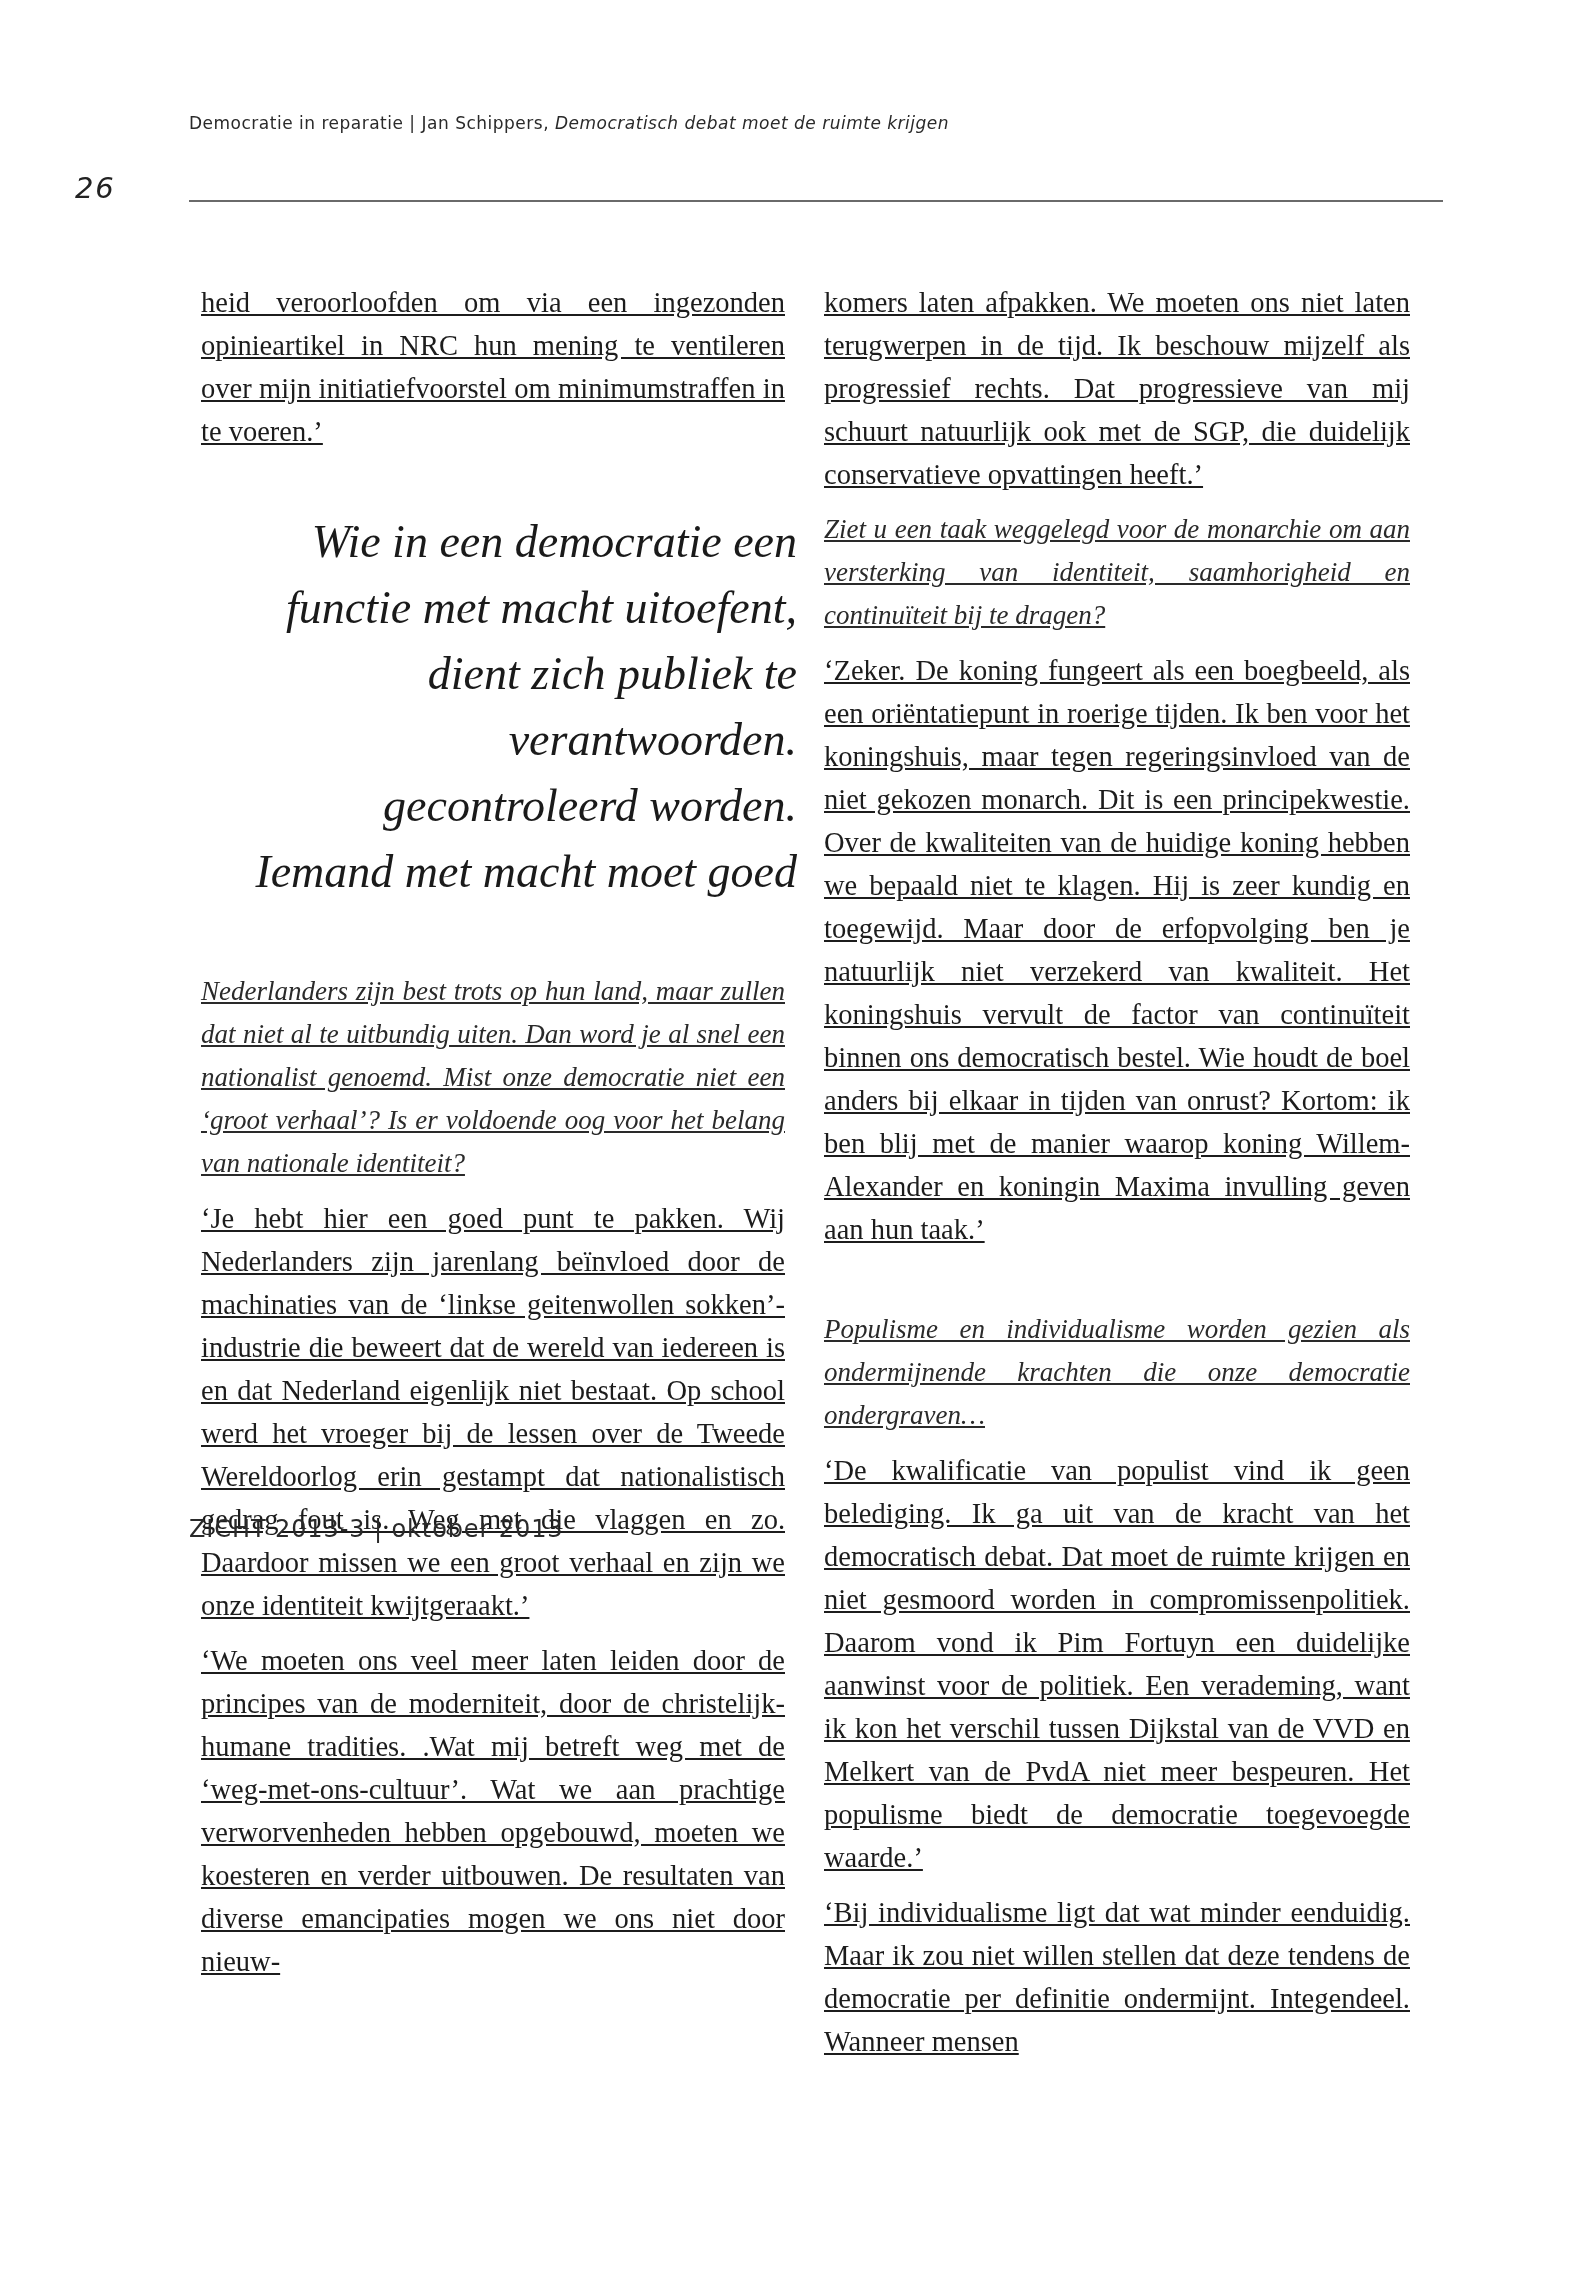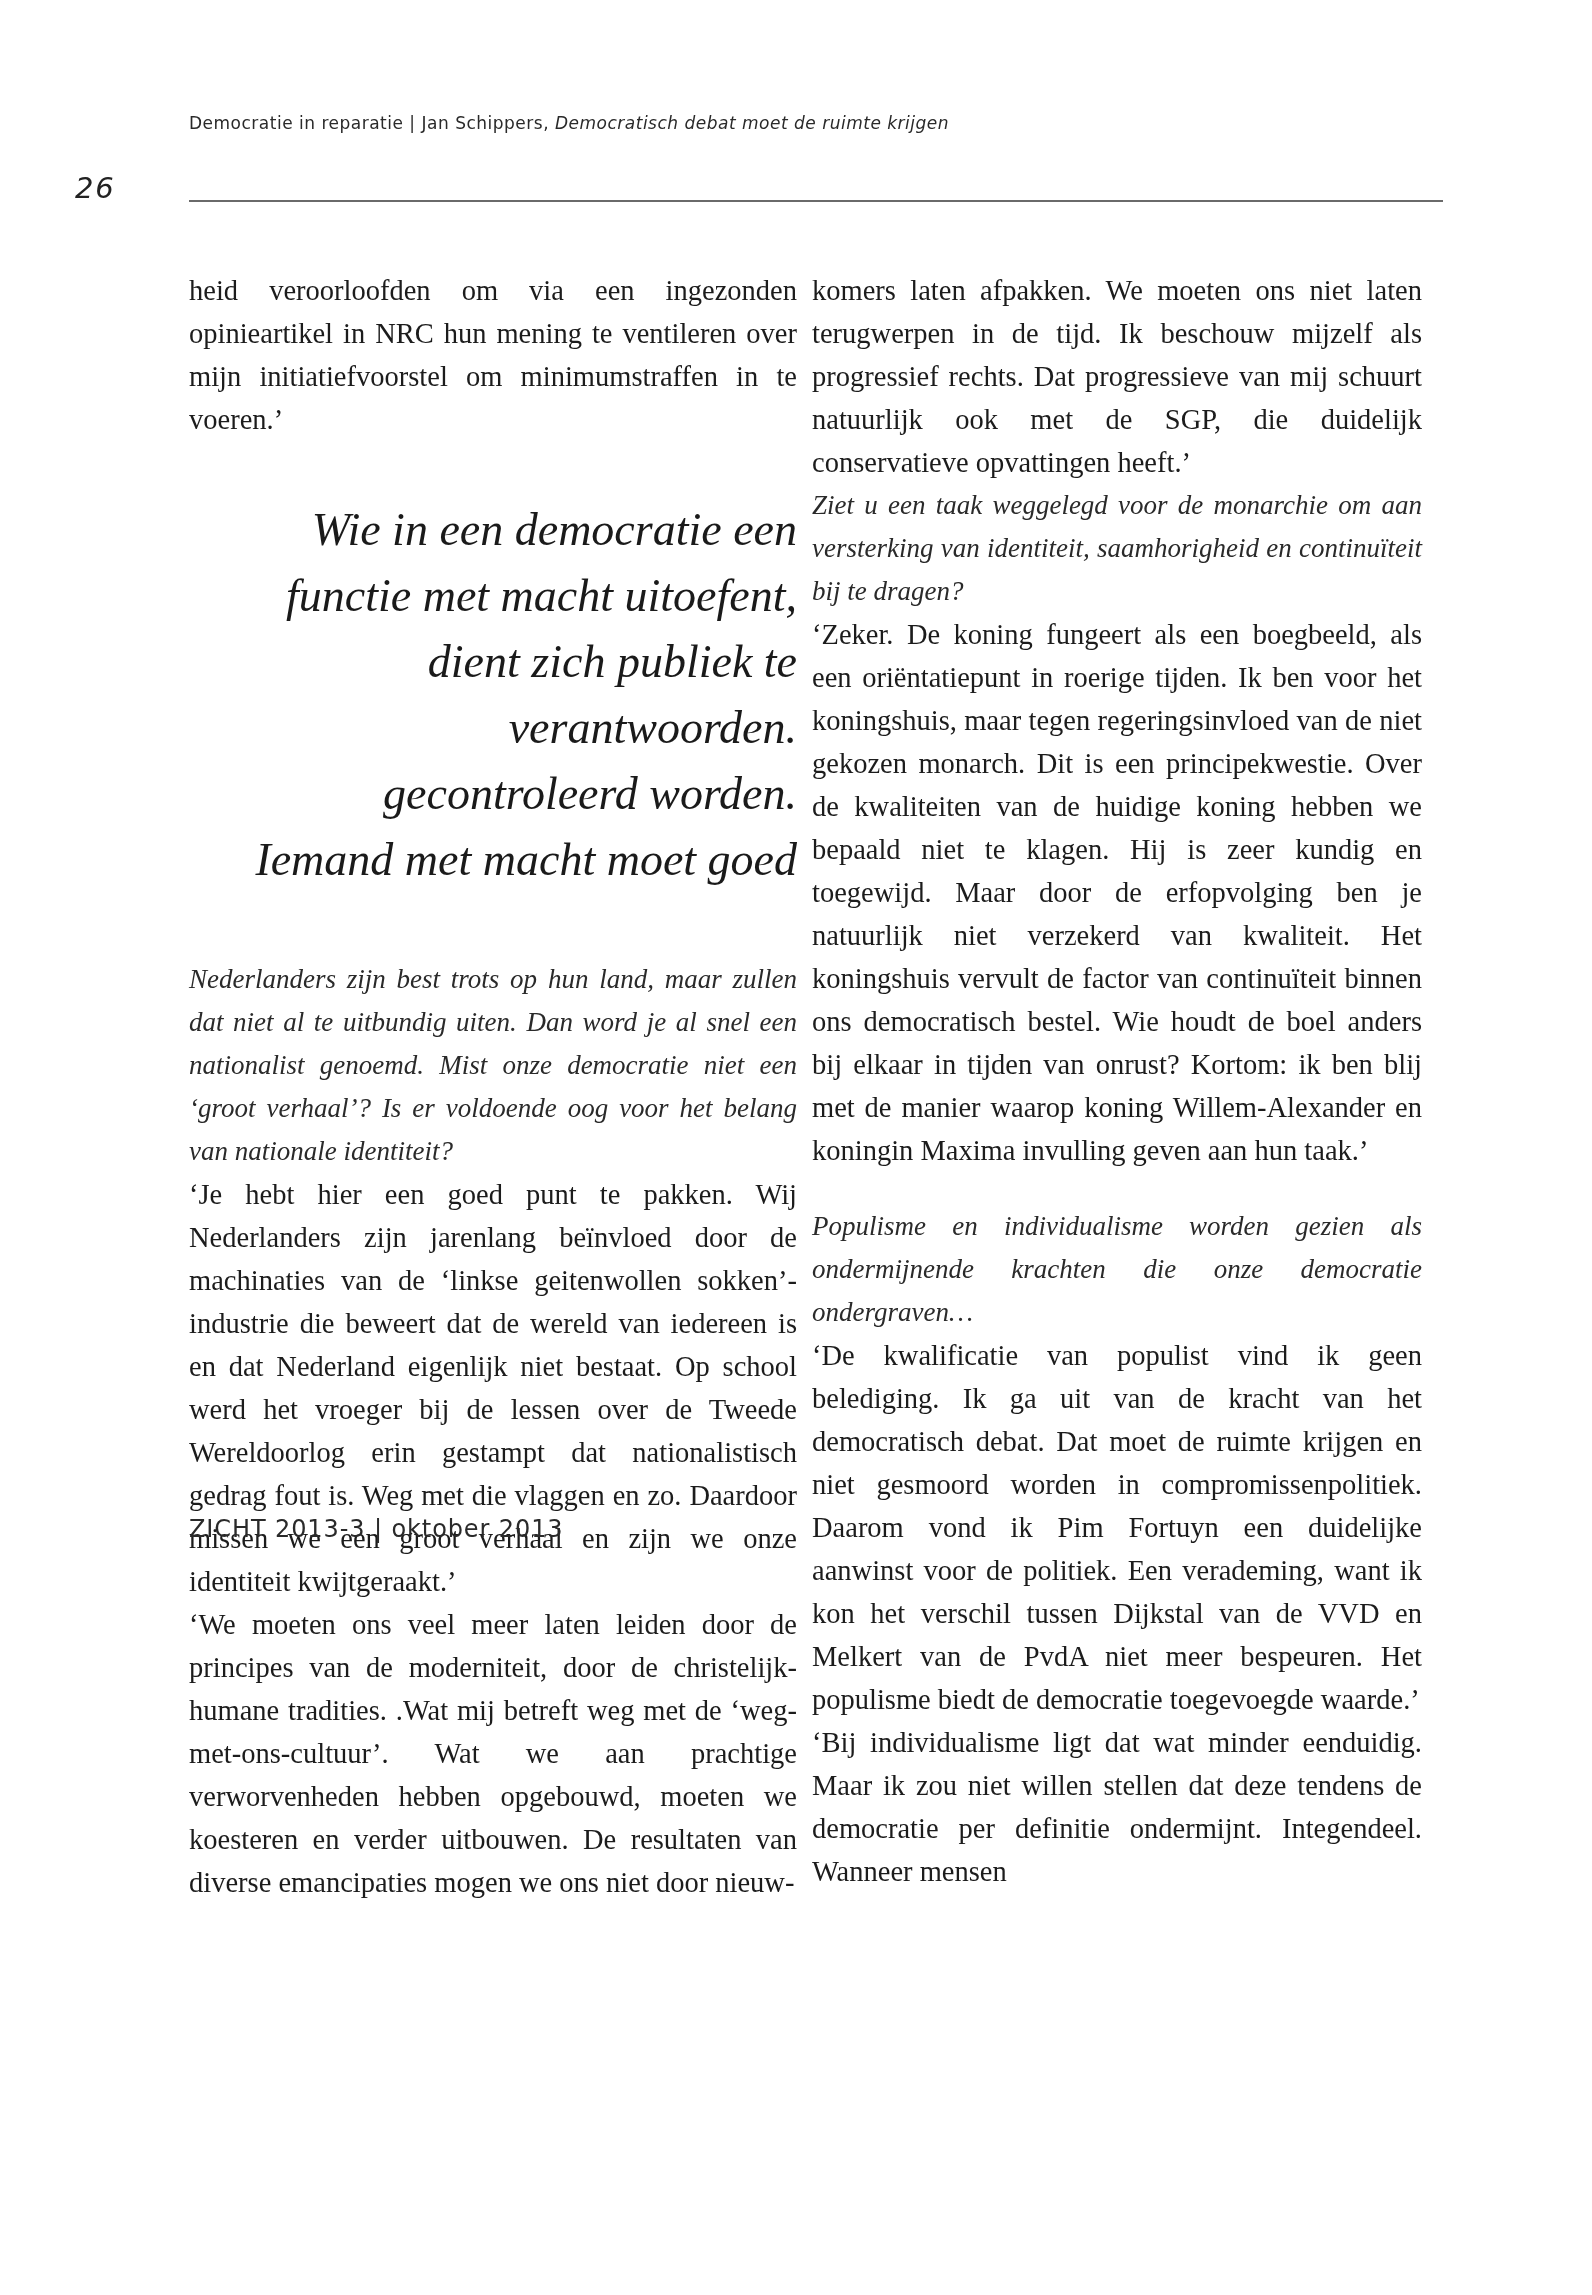--- a/index.html
+++ b/index.html
@@ -17,21 +17,21 @@
   .head-rule {
     position: absolute; left: 189px; top: 200px; width: 1254px; height: 1.7px; background: #6a6a6a;
   }
   .column {
     position: absolute; top: 269px;
     font-family: "Liberation Serif", serif; font-size: 28.5px; line-height: 43px; color: #1c1c1c;
     text-align: justify; hyphens: manual;
   }
   .col-left { left: 189px; width: 608px; }
   .col-right { left: 812px; width: 610px; }
-  .column p { margin: 0; }
+  .column p { margin: 12px; text-decoration: underline; }
   .column .question { font-style: italic; font-size: 27px; line-height: 43px; color: #2a2a2a; }
   .gap-small { height: 33px; }
   .pull-quote {
     margin: 56px 0 65px 0;
     font-family: "Liberation Serif", serif; font-style: italic; font-size: 46px; line-height: 66px;
     text-align: right; color: #1a1a1a;
   }
   .pull-quote span { display: block; }
   .footer {
     position: absolute; left: 189px; top: 1515px;

